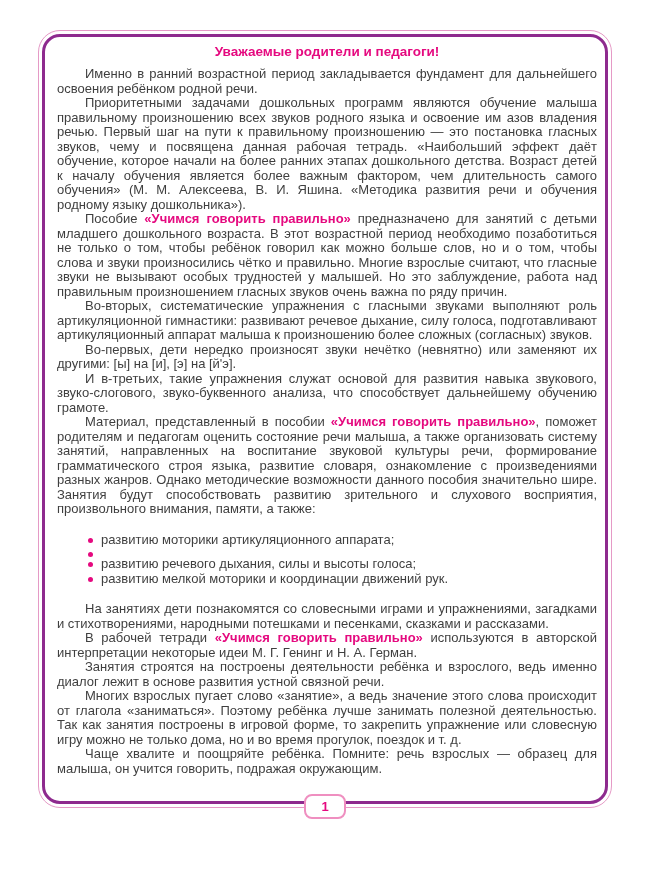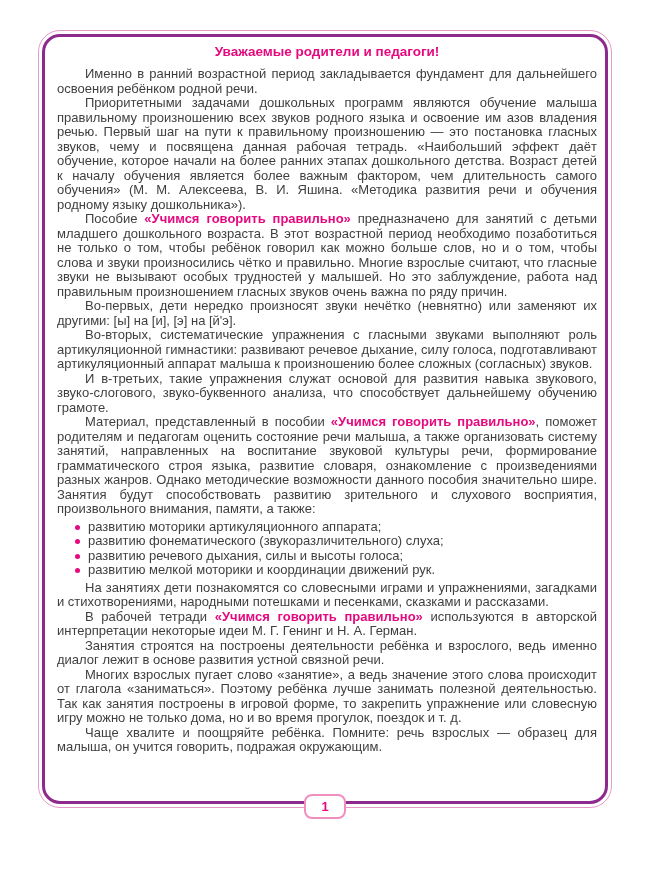--- a/index.html
+++ b/index.html
@@ -31,21 +31,21 @@
   .title{
     margin:0 0 7px 0;
     text-align:center;font-weight:bold;font-size:13.5px;line-height:16px;
     color:var(--title);
   }
   .para{
     margin:0;text-align:justify;text-indent:28px;
     font-size:13px;line-height:14.5px;
   }
   .accent{color:var(--accent);font-weight:bold;}
-  .bullets{margin:3px;}
+  .bullets{margin:16px;}
   .bullet-row{
     display:flex;align-items:flex-start;
     font-size:13px;line-height:14.5px;text-align:justify;
   }
   .dot{
     flex:none;width:5px;height:5px;border-radius:50%;
     background:var(--accent);margin:5px 8px 0 15px;
   }
   .page-number-badge{
     position:absolute;left:50%;bottom:9px;transform:translateX(-50%);
@@ -62,32 +62,31 @@
   <div class="frame-outer">
     <div class="frame-inner"></div>
   </div>
 
   <div class="content">
     <h1 class="title">Уважаемые родители и педагоги!</h1>
 
   <p class="para"><span>Именно в ранний возрастной период закладывается фундамент для дальнейшего освоения ребёнком родной речи.</span></p>
       <p class="para"><span>Приоритетными задачами дошкольных программ являются обучение малыша правильному произношению всех звуков родного языка и освоение им азов владения речью. Первый шаг на пути к правильному произношению — это постановка гласных звуков, чему и посвящена данная рабочая тетрадь. «Наибольший эффект даёт обучение, которое начали на более ранних этапах дошкольного детства. Возраст детей к началу обучения является более важным фактором, чем длительность самого обучения» (М. М. Алексеева, В. И. Яшина. «Методика развития речи и обучения родному языку дошкольника»).</span></p>
       <p class="para"><span>Пособие </span><span class="accent">«Учимся говорить правильно»</span><span> предназначено для занятий с детьми младшего дошкольного возраста. В этот возрастной период необходимо позаботиться не только о том, чтобы ребёнок говорил как можно больше слов, но и о том, чтобы слова и звуки произносились чётко и правильно. Многие взрослые считают, что гласные звуки не вызывают особых трудностей у малышей. Но это заблуждение, работа над правильным произношением гласных звуков очень важна по ряду причин.</span></p>
+      <p class="para"><span>Во-вторых, систематические упражнения с гласными звуками выполняют роль артикуляционной гимнастики: развивают речевое дыхание, силу голоса, подготавливают артикуляционный аппарат малыша к произношению более сложных (согласных) звуков.</span></p>
       <p class="para"><span>Во-первых, дети нередко произносят звуки нечётко (невнятно) или заменяют их другими: [ы] на [и], [э] на [й'э].</span></p>
-      <p class="para"><span>Во-вторых, систематические упражнения с гласными звуками выполняют роль артикуляционной гимнастики: развивают речевое дыхание, силу голоса, подготавливают артикуляционный аппарат малыша к произношению более сложных (согласных) звуков.</span></p>
       <p class="para"><span>И в-третьих, такие упражнения служат основой для развития навыка звукового, звуко-слогового, звуко-буквенного анализа, что способствует дальнейшему обучению грамоте.</span></p>
       <p class="para"><span>Материал, представленный в пособии </span><span class="accent">«Учимся говорить правильно»</span><span>, поможет родителям и педагогам оценить состояние речи малыша, а также организовать систему занятий, направленных на воспитание звуковой культуры речи, формирование грамматического строя языка, развитие словаря, ознакомление с произведениями разных жанров. Однако методические возможности данного пособия значительно шире. Занятия будут способствовать развитию зрительного и слухового восприятия, произвольного внимания, памяти, а также:</span></p>
       <div class="bullets">
         <div class="bullet-row">
           <span class="dot"></span>
           <span class="bullet-text">развитию моторики артикуляционного аппарата;</span>
         </div>
         <div class="bullet-row">
           <span class="dot"></span>
-          <span class="bullet-text">развитию фонематического (звукоразличительного) слуха;</span>
         </div>
         <div class="bullet-row">
           <span class="dot"></span>
           <span class="bullet-text">развитию речевого дыхания, силы и высоты голоса;</span>
         </div>
         <div class="bullet-row">
           <span class="dot"></span>
           <span class="bullet-text">развитию мелкой моторики и координации движений рук.</span>
         </div>
       </div>

